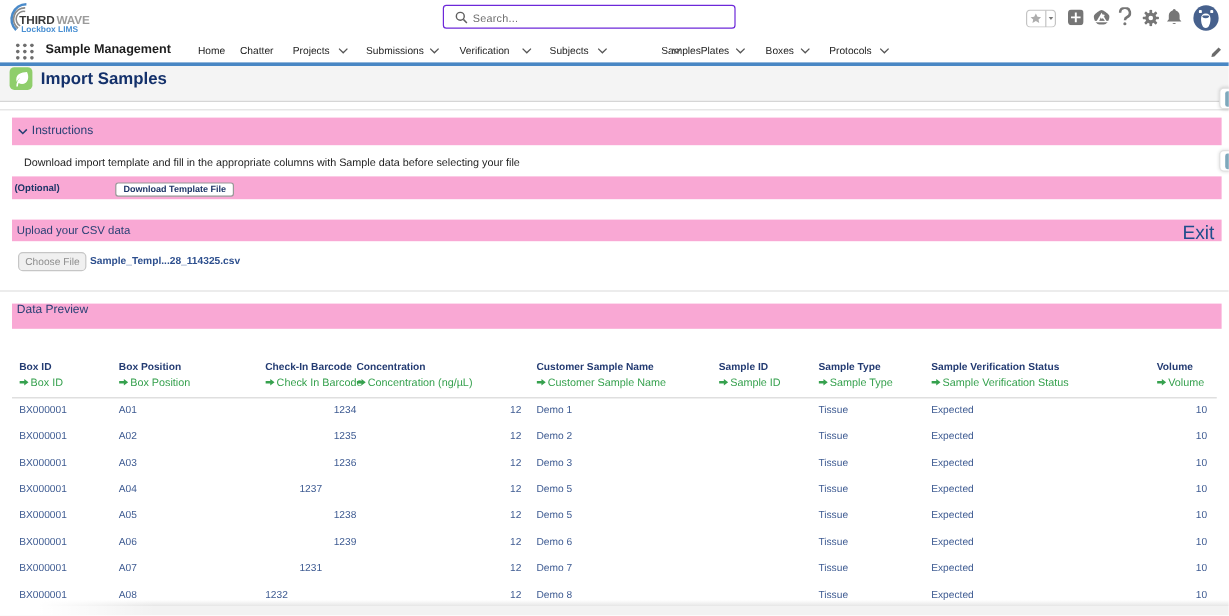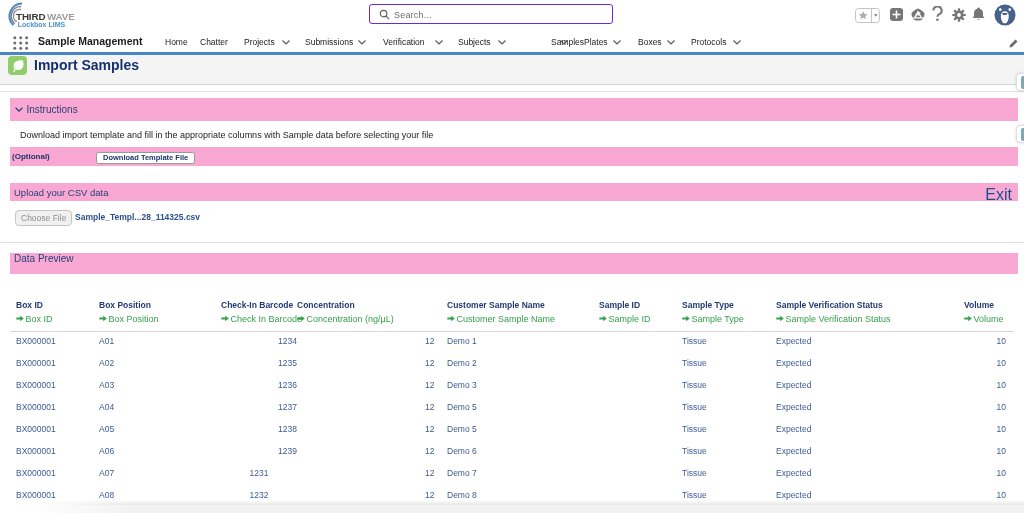--- a/index.html
+++ b/index.html
@@ -333,21 +333,21 @@
         <td style="text-align:right;padding-right:5.5px">12</td>
         <td style="padding-left:7px">Demo 3</td>
         <td></td>
         <td>Tissue</td>
         <td>Expected</td>
         <td style="padding-right:18px;text-align:right">10</td>
       </tr>
 <tr>
         <td style="padding-left:16px">BX000001</td>
         <td>A04</td>
-        <td style="text-align:right">1237</td>
+        <td style="text-align:center">1237</td>
         <td style="text-align:right;padding-right:5.5px">12</td>
         <td style="padding-left:7px">Demo 5</td>
         <td></td>
         <td>Tissue</td>
         <td>Expected</td>
         <td style="padding-right:18px;text-align:right">10</td>
       </tr>
 <tr>
         <td style="padding-left:16px">BX000001</td>
         <td>A05</td>
@@ -377,21 +377,21 @@
         <td style="text-align:right;padding-right:5.5px">12</td>
         <td style="padding-left:7px">Demo 7</td>
         <td></td>
         <td>Tissue</td>
         <td>Expected</td>
         <td style="padding-right:18px;text-align:right">10</td>
       </tr>
 <tr>
         <td style="padding-left:16px">BX000001</td>
         <td>A08</td>
-        <td style="text-align:center">1232</td>
+        <td style="text-align:left">1232</td>
         <td style="text-align:right;padding-right:5.5px">12</td>
         <td style="padding-left:7px">Demo 8</td>
         <td></td>
         <td>Tissue</td>
         <td>Expected</td>
         <td style="padding-right:18px;text-align:right">10</td>
       </tr>
 </tbody>
   </table>
 

